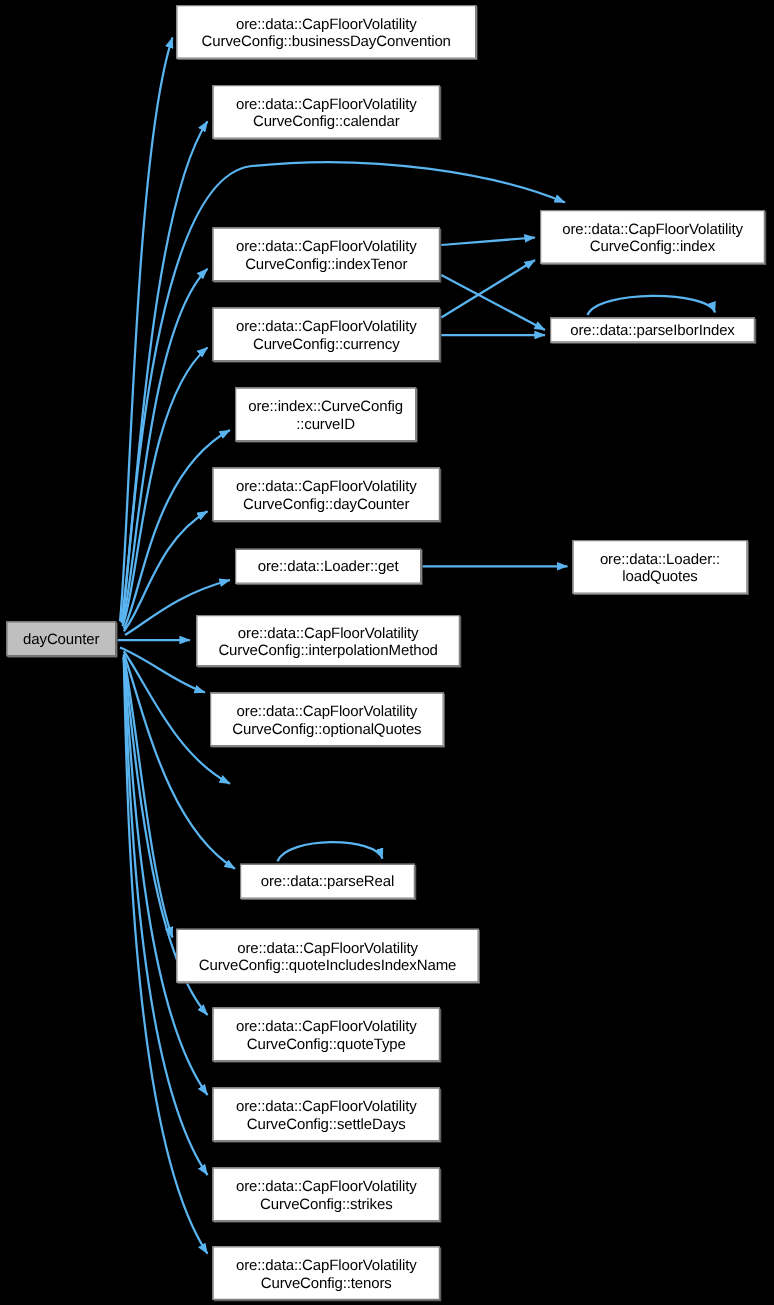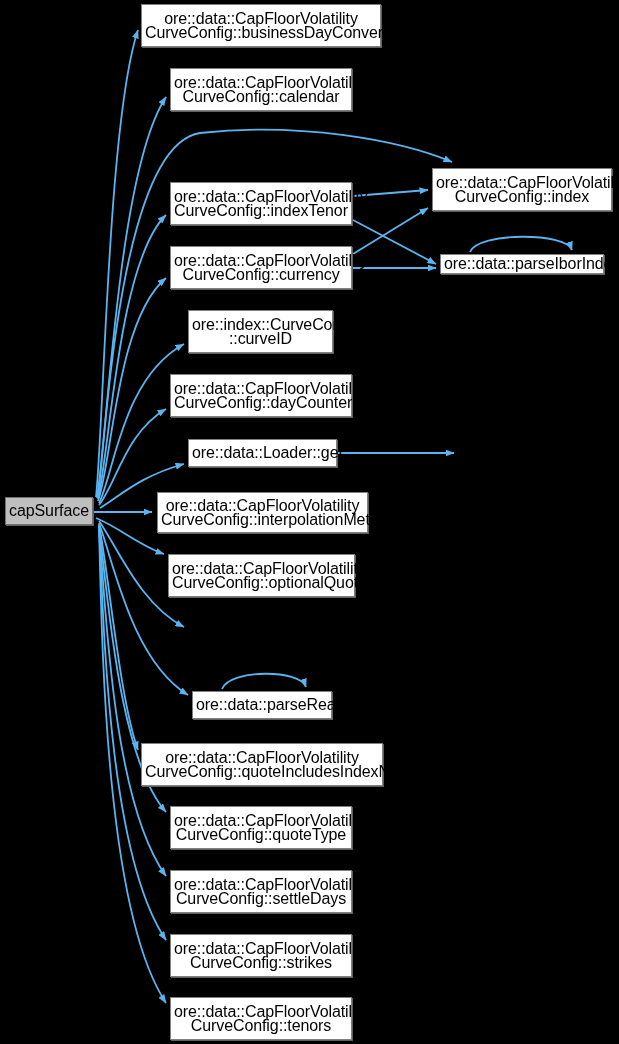--- a/index.html
+++ b/index.html
@@ -28,21 +28,21 @@
     position: absolute;
     box-sizing: border-box;
     background: #ffffff;
     border: 1px solid #808080;
     box-shadow: 1px 1px 0 0 #606060;
     display: flex;
     align-items: center;
     justify-content: center;
     text-align: center;
     color: #000000;
-    font-size: 16px;
+    font-size: 12px;
     line-height: 14px;
     letter-spacing: -0.1px;
     white-space: pre-line;
     z-index: 5;
   }
   .node.root {
     background: #bfbfbf;
     border: 1px solid #707070;
   }
   .node-label {
@@ -92,21 +92,21 @@
 
       <path d="M 470,252 C 478,232 566,232 572,250"></path>
 
       <path d="M 338,453 L 454,453"></path>
 
       <path d="M 222,689 C 230,669 300,669 306,687"></path>
     </g>
   </svg>
 
   <div class="node root" style="left:5px; top:497px; width:88px; height:28px;">
-    <span class="node-label">capSurface</span>
+    <span class="node-label">dayCounter</span>
   </div>
 
   <div class="node" style="left:141px; top:4px; width:240px; height:43px;">
     <span class="node-label">ore::data::CapFloorVolatility
 CurveConfig::businessDayConvention</span>
   </div>
 
   <div class="node" style="left:170px; top:68px; width:182px; height:43px;">
     <span class="node-label">ore::data::CapFloorVolatility
 CurveConfig::calendar</span>
@@ -138,20 +138,24 @@
 
   <div class="node" style="left:170px; top:374px; width:182px; height:43px;">
     <span class="node-label">ore::data::CapFloorVolatility
 CurveConfig::dayCounter</span>
   </div>
 
   <div class="node" style="left:188px; top:439px; width:149px; height:28px;">
     <span class="node-label">ore::data::Loader::get</span>
   </div>
 
+  <div class="node" style="left:458px; top:432px; width:140px; height:43px;">
+    <span class="node-label">ore::data::Loader::
+loadQuotes</span>
+  </div>
 
   <div class="node" style="left:157px; top:492px; width:211px; height:41px;">
     <span class="node-label">ore::data::CapFloorVolatility
 CurveConfig::interpolationMethod</span>
   </div>
 
   <div class="node" style="left:168px; top:554px; width:187px; height:43px;">
     <span class="node-label">ore::data::CapFloorVolatility
 CurveConfig::optionalQuotes</span>
   </div>

